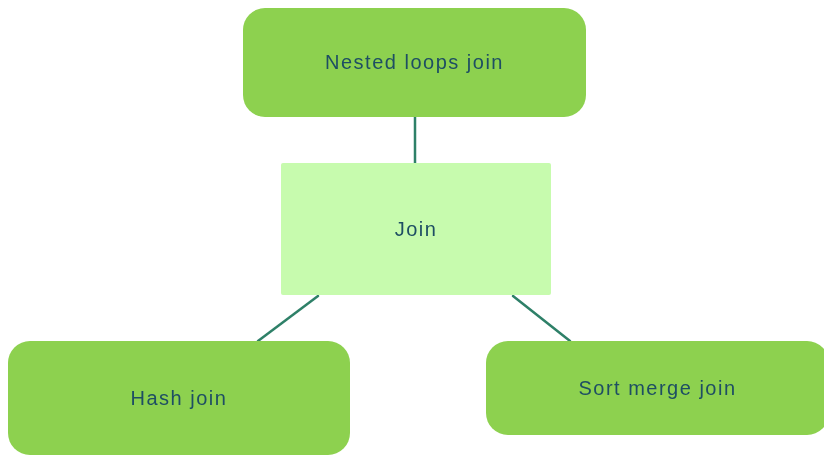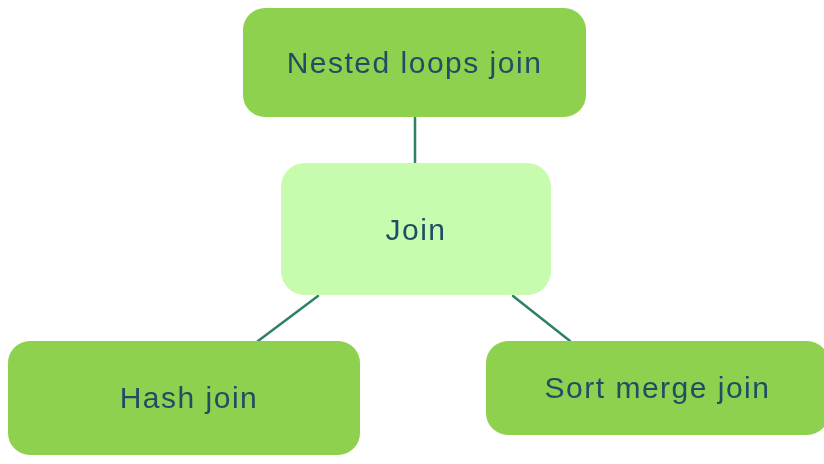--- a/index.html
+++ b/index.html
@@ -33,45 +33,45 @@
     stroke-width: 2.5;
     stroke-linecap: round;
   }
   .node {
     position: absolute;
     display: flex;
     align-items: center;
     justify-content: center;
     text-align: center;
     color: #1e4e63;
-    font-size: 30px;
+    font-size: 20px;
     letter-spacing: 1.5px;
     font-weight: 400;
   }
   .node.leaf {
     background: #8dd14f;
     border-radius: 22px;
   }
   .node.root {
     background: #c7fbae;
-    border-radius: 24px;
+    border-radius: 2px;
     flex-direction: column;
   }
   .node.root .line {
     display: block;
     line-height: 57px;
   }
   #node-nested {
     left: 243px; top: 8px; width: 343px; height: 109px;
   }
   #node-root {
     left: 281px; top: 163px; width: 270px; height: 132px;
   }
   #node-hash {
-    left: 8px; top: 341px; width: 342px; height: 114px; padding-left: 10px;
+    left: 8px; top: 341px; width: 342px; height: 114px;
   }
   #node-sort {
     left: 486px; top: 341px; width: 343px; height: 94px;
   }
 </style>
 </head>
 <body>
 
 <div class="canvas">
 

